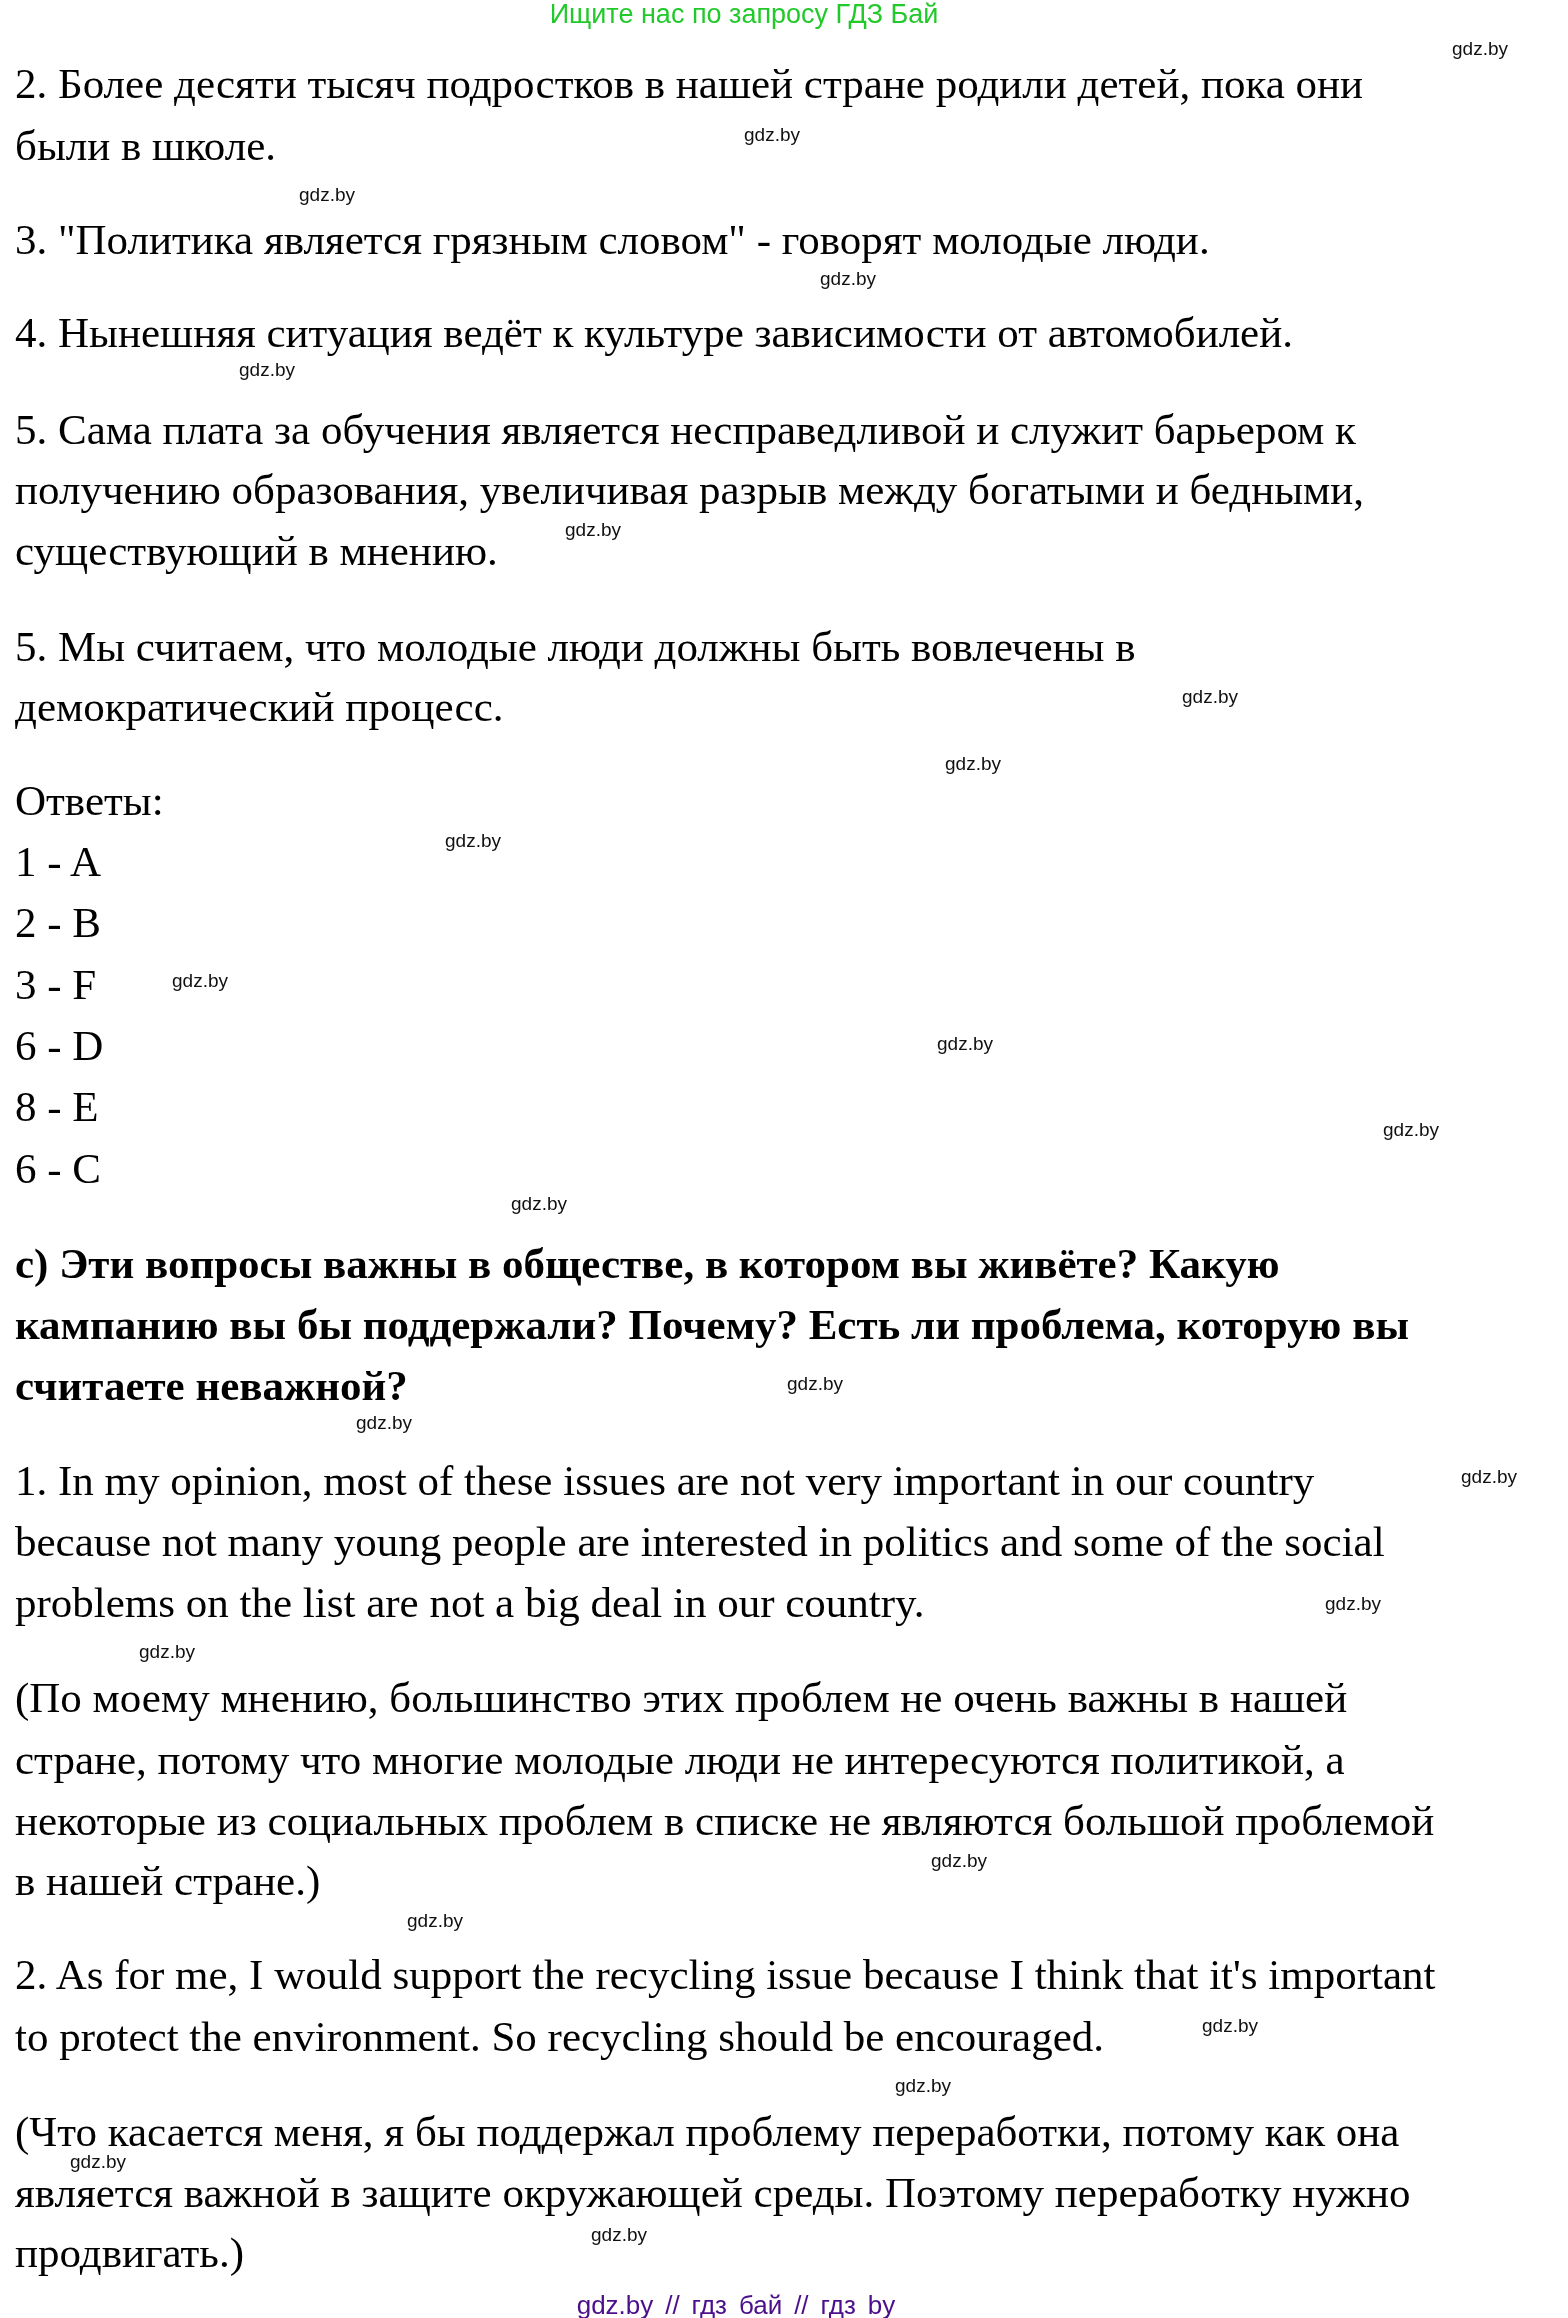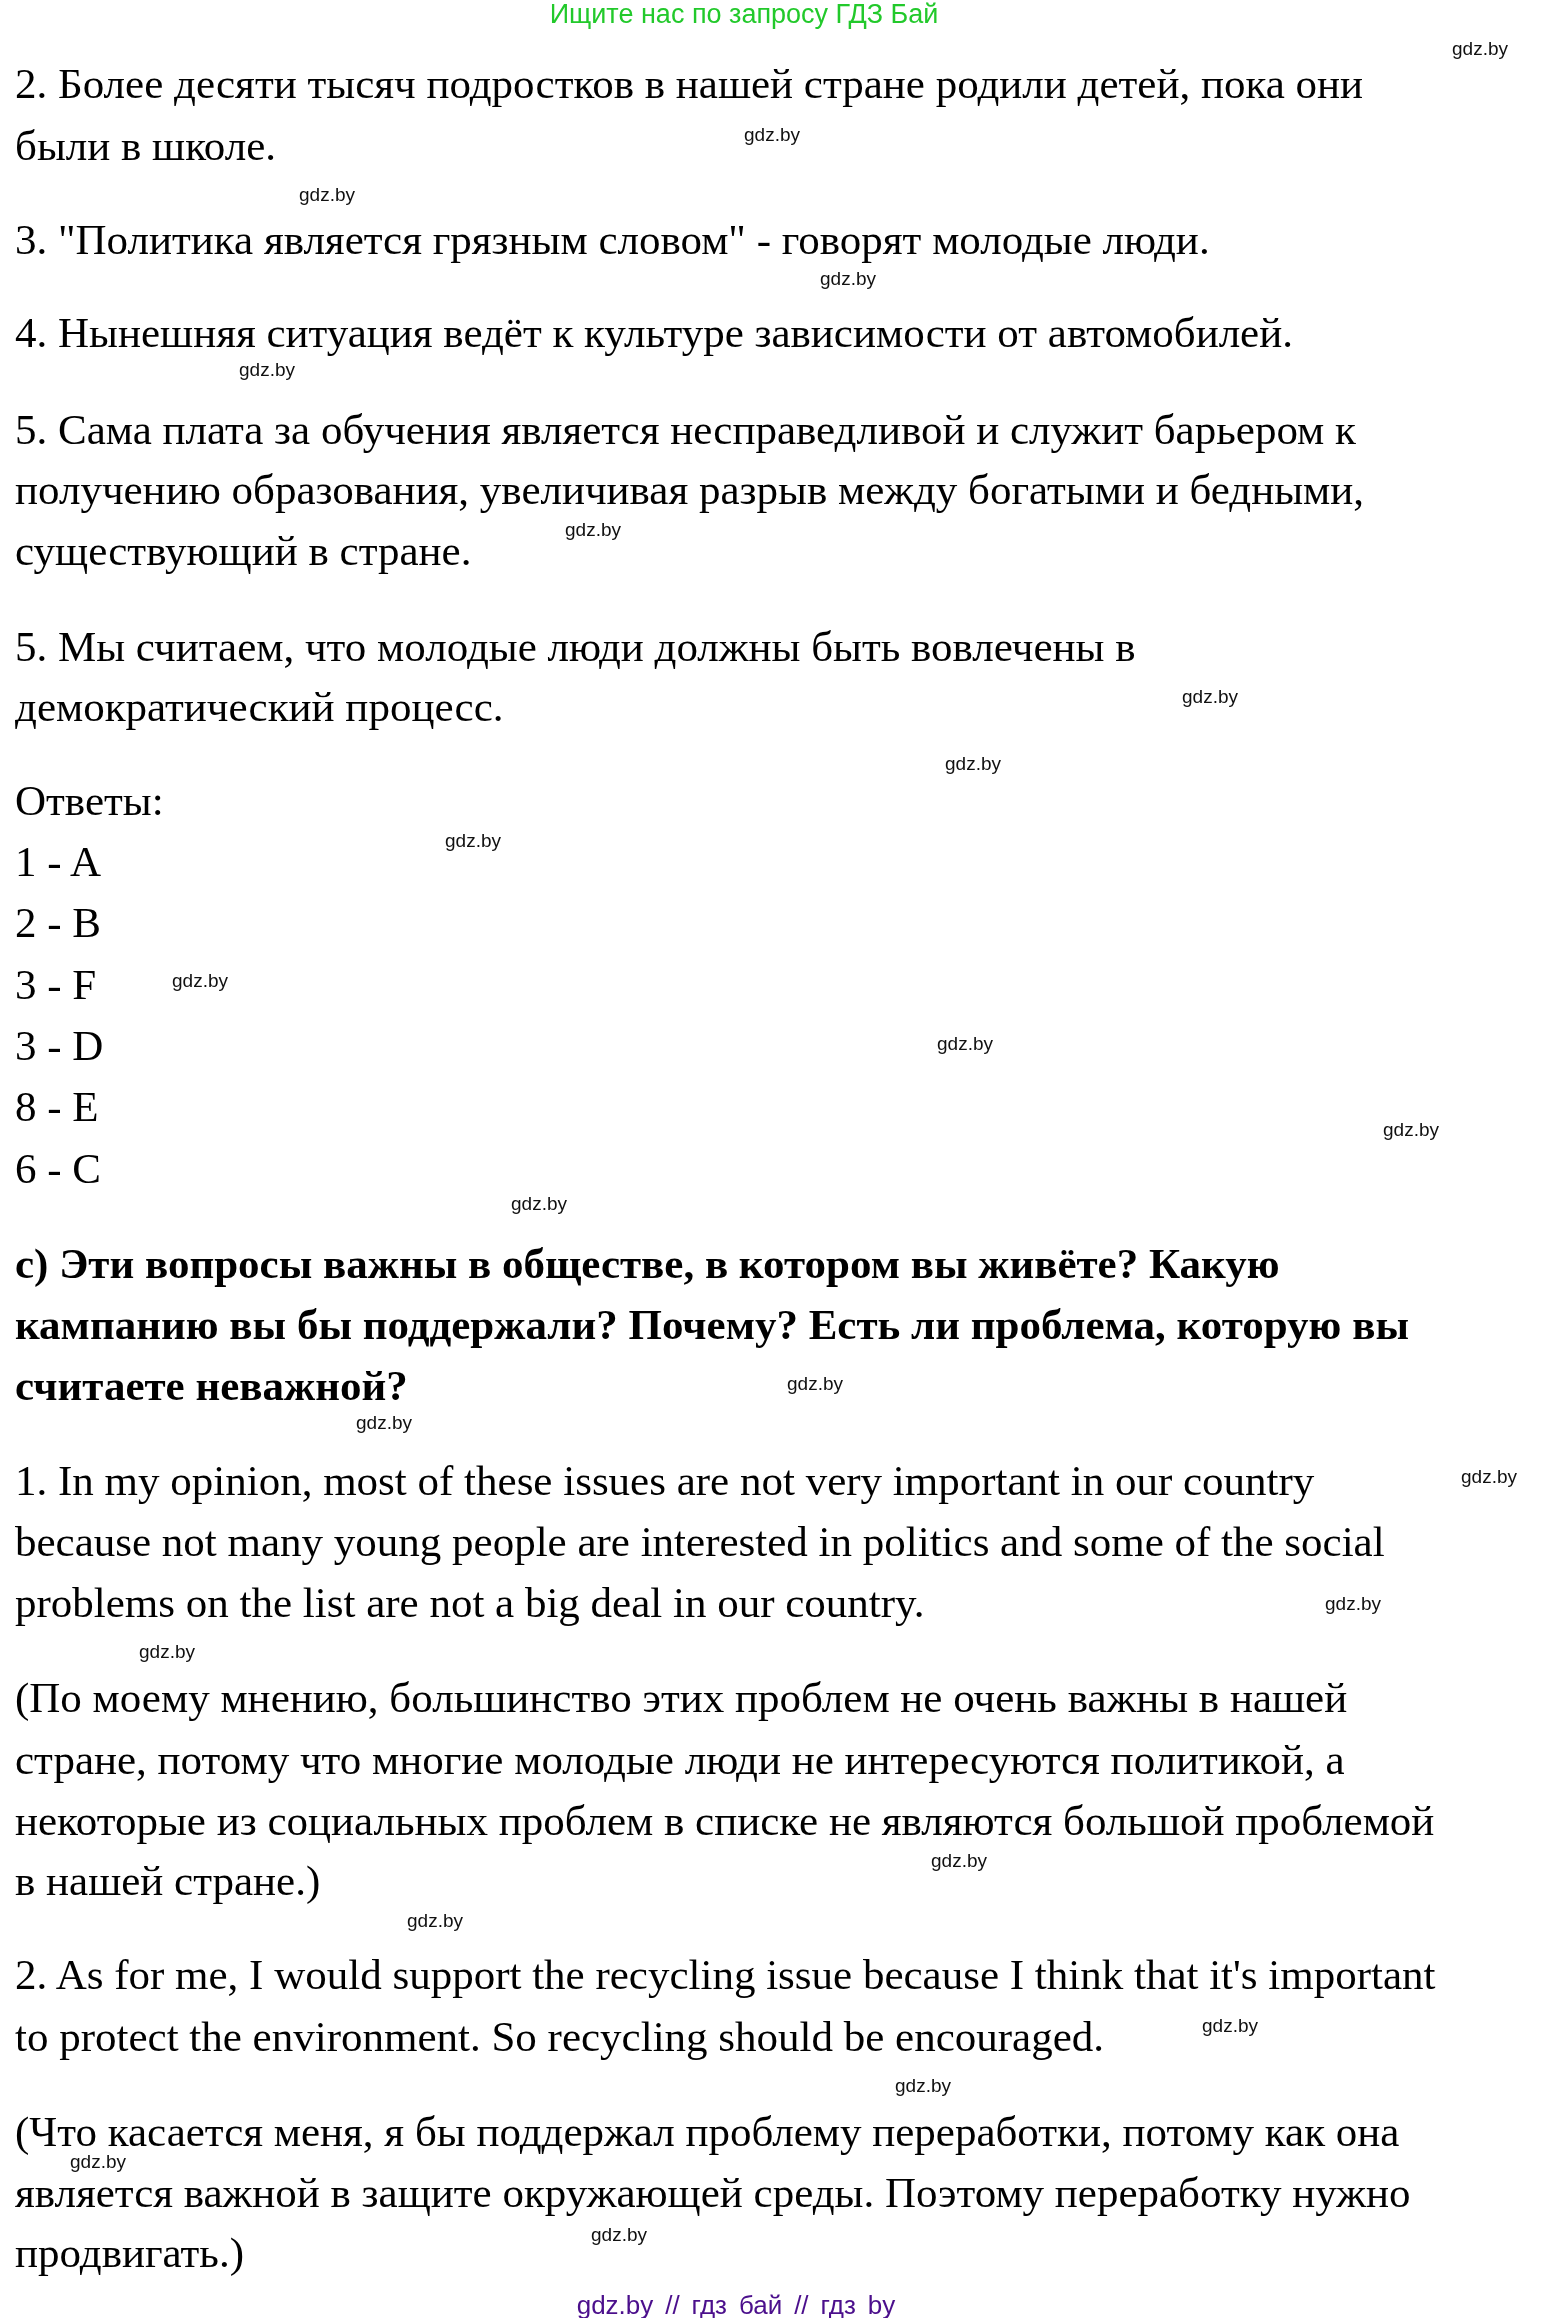--- a/index.html
+++ b/index.html
@@ -31,29 +31,29 @@
 <body>
 
 <div class="header">Ищите нас по запросу ГДЗ Бай</div>
 
 <div class="line" style="top:83px">2. Более десяти тысяч подростков в нашей стране родили детей, пока они</div>
 <div class="line" style="top:145px">были в школе.</div>
 <div class="line" style="top:239px">3. "Политика является грязным словом" - говорят молодые люди.</div>
 <div class="line" style="top:332px">4. Нынешняя ситуация ведёт к культуре зависимости от автомобилей.</div>
 <div class="line" style="top:429px">5. Сама плата за обучения является несправедливой и служит барьером к</div>
 <div class="line" style="top:489px">получению образования, увеличивая разрыв между богатыми и бедными,</div>
-<div class="line" style="top:550px">существующий в стране.</div>
+<div class="line" style="top:550px">существующий в мнению.</div>
 <div class="line" style="top:646px">5. Мы считаем, что молодые люди должны быть вовлечены в</div>
 <div class="line" style="top:706px">демократический процесс.</div>
 
 <div class="line" style="top:800px">Ответы:</div>
 <div class="line" style="top:861px">1 - A</div>
 <div class="line" style="top:922px">2 - B</div>
 <div class="line" style="top:984px">3 - F</div>
-<div class="line" style="top:1045px">3 - D</div>
+<div class="line" style="top:1045px">6 - D</div>
 <div class="line" style="top:1106px">8 - E</div>
 <div class="line" style="top:1168px">6 - C</div>
 
 <div class="line bold" style="top:1263px">c) Эти вопросы важны в обществе, в котором вы живёте? Какую</div>
 <div class="line bold" style="top:1324px">кампанию вы бы поддержали? Почему? Есть ли проблема, которую вы</div>
 <div class="line bold" style="top:1385px">считаете неважной?</div>
 
 <div class="line" style="top:1480px">1. In my opinion, most of these issues are not very important in our country</div>
 <div class="line" style="top:1541px">because not many young people are interested in politics and some of the social</div>
 <div class="line" style="top:1602px">problems on the list are not a big deal in our country.</div>

